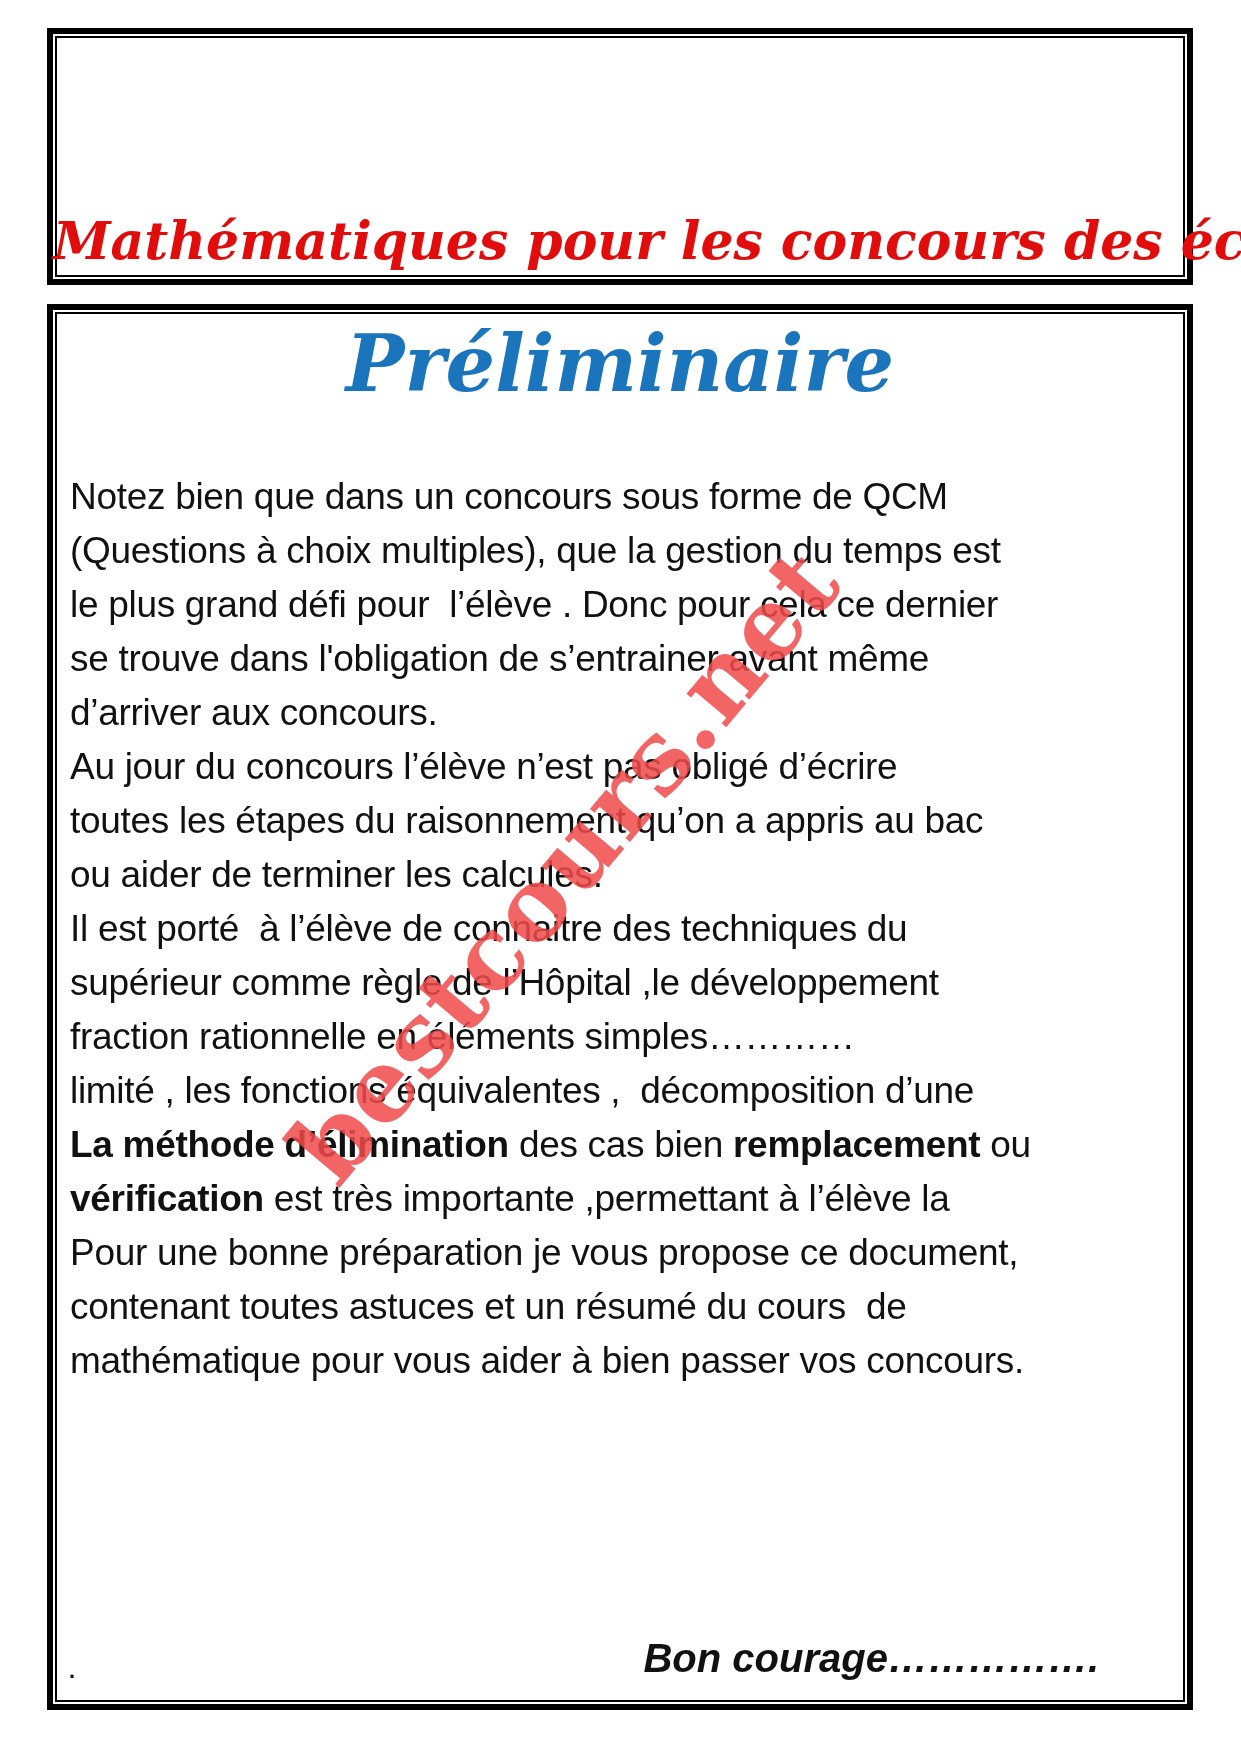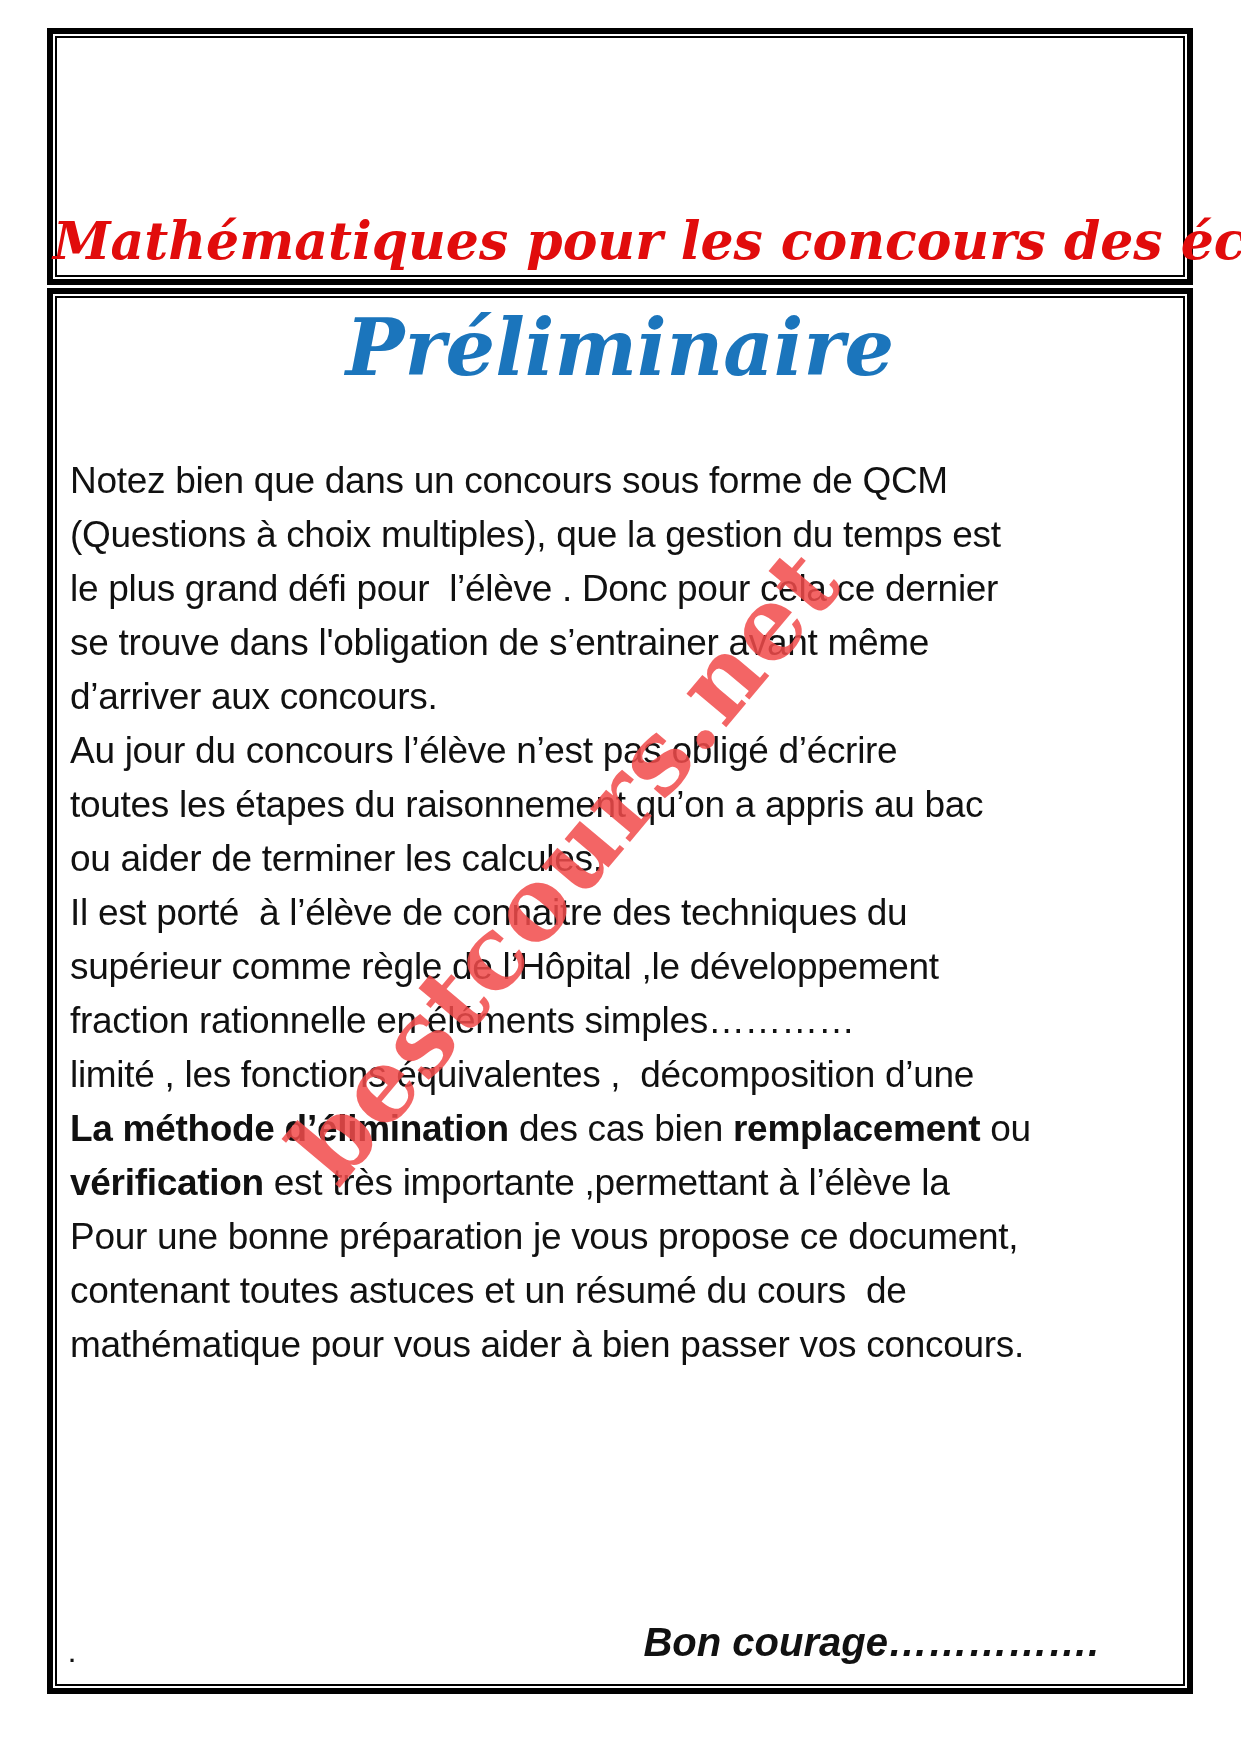--- a/index.html
+++ b/index.html
@@ -28,21 +28,21 @@
     border: 6px solid #000;
     background: #ffffff;
   }
   .box-inner {
     position: absolute;
     inset: 2px;
     border: 2px solid #000;
     pointer-events: none;
   }
   .header-box { top: 28px;  height: 257px; }
-  .body-box   { top: 288px; height: 1406px; }
+  .body-box   { top: 304px; height: 1406px; }
 
   
   .doc-title {
     position: absolute;
     top: 12px;
     left: 0;
     width: 100%;
     text-align: center;
     font-family: "DejaVu Serif", serif;
     font-style: italic;

